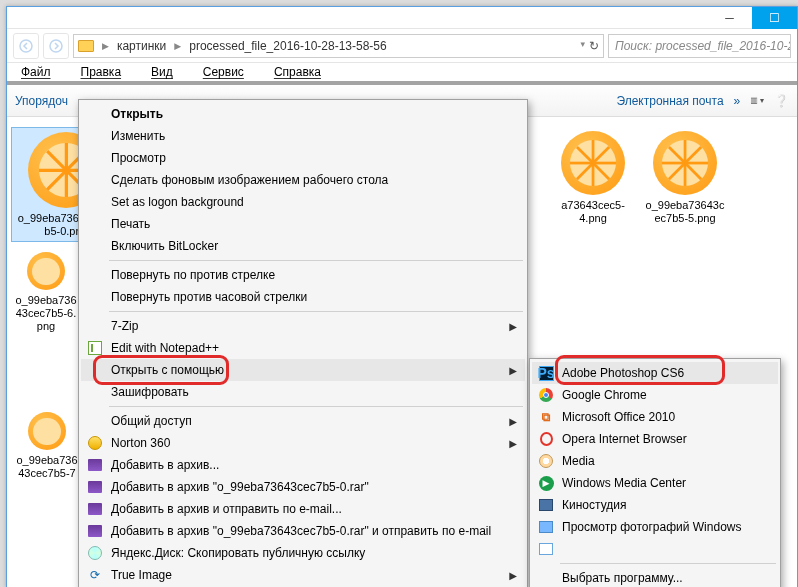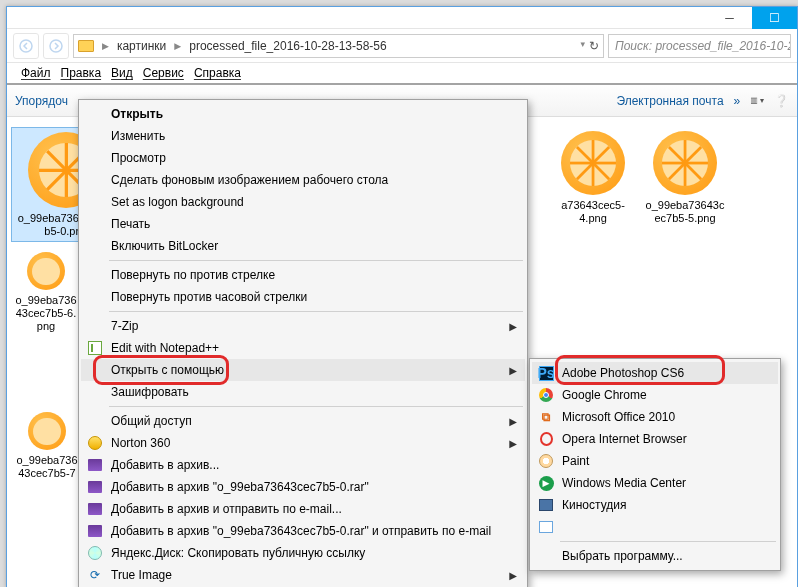--- a/index.html
+++ b/index.html
@@ -12,21 +12,21 @@
 
 .navbar { height:34px; display:flex; align-items:center; border-bottom:1px solid #e5e5e5; padding:0 6px; gap:4px; }
 .nav-arrow { width:26px; height:26px; border:1px solid #ccc; border-radius:3px; display:flex; align-items:center; justify-content:center; color:#7faee0; }
 .nav-arrow.disabled{opacity:.5}
 .addressbar { border:1px solid #ccc; height:24px; flex:1; display:flex; align-items:center; padding:0 4px; gap:6px; color:#333; }
 .addressbar .crumb { display:flex; align-items:center; gap:2px;}
 .addressbar .tri { color:#888; font-size:9px; padding:0 2px;}
 .addressbar .end { margin-left:auto; display:flex; gap:2px; color:#555;}
 .searchbar { border:1px solid #ccc; height:24px; width:183px; display:flex; align-items:center; padding:0 6px; color:#888; font-style:italic; overflow:hidden; white-space:nowrap; }
 
-.menubar { height:22px; display:flex; align-items:center; gap:10px; padding:0 14px; border-bottom:2px solid #a3a3a3;}
+.menubar { height:22px; display:flex; align-items:center; gap:30px; padding:0 14px; border-bottom:4px solid #a3a3a3;}
 .menubar span { text-decoration:underline; text-underline-offset:2px; text-decoration-color:#333; cursor:default;}
 
 .toolbar { height:32px; background:linear-gradient(#fefefe,#f3f3f3); border-bottom:1px solid #ddd; display:flex; align-items:center; padding:0 8px; gap:12px;}
 .toolbar .tool { color:#105a9c; display:flex; align-items:center; gap:4px;}
 .toolbar .right { margin-left:auto; display:flex; align-items:center; gap:10px; color:#105a9c;}
 .tri-s{font-size:8px;color:#555;}
 
 .content { position:relative; padding:10px 4px; display:flex; flex-wrap:wrap; gap:6px; align-content:flex-start; height:calc(100% - 110px); background:#fff;}
 .thumb { width:110px; display:flex; flex-direction:column; align-items:center; text-align:center; padding:4px; gap:4px;}
 .thumb.sel{ background:#cde8ff; border:1px solid #7cb8e8;}
@@ -317,33 +317,39 @@
   <div class="row">
       <span class="ico">
         <span class="opera"></span>
       </span>
       <span>Opera Internet Browser</span>
     </div>
   <div class="row">
       <span class="ico">
         <span class="paint"></span>
       </span>
-      <span>Paint</span>
+      <span>Media</span>
     </div>
   <div class="row">
       <span class="ico">
         <span class="wmc">▶</span>
       </span>
       <span>Windows Media Center</span>
     </div>
   <div class="row">
       <span class="ico">
         <span class="film"></span>
       </span>
       <span>Киностудия</span>
+    </div>
+  <div class="row">
+      <span class="ico">
+        <span class="photo"></span>
+      </span>
+      <span>Просмотр фотографий Windows</span>
     </div>
   <div class="row">
       <span class="ico">
         <span class="scr"></span>
       </span>
     </div>
   <hr>
   <div class="row">
       <span>Выбрать программу...</span>
     </div>

